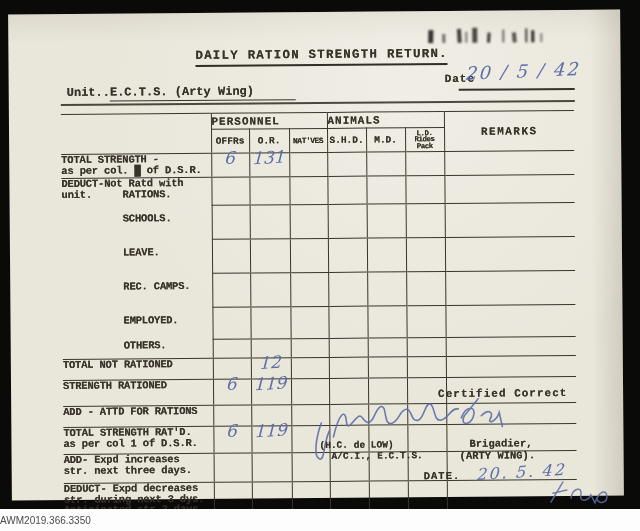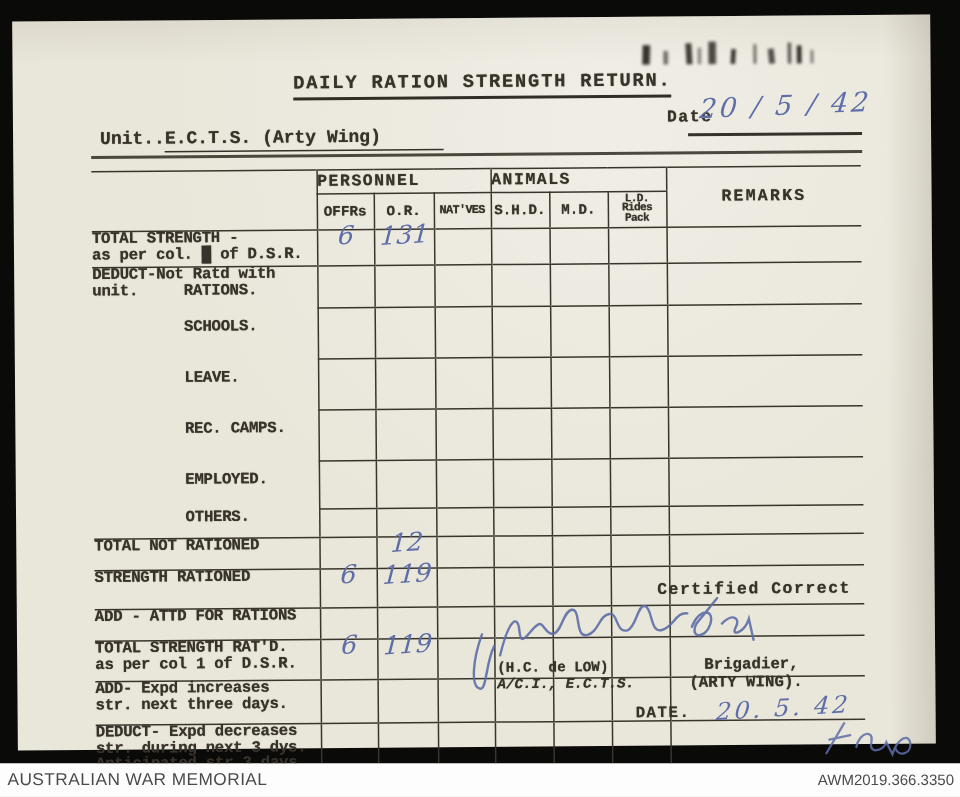--- a/index.html
+++ b/index.html
@@ -50,22 +50,22 @@
   tr.sub td.lbl{padding-top:7px;}
   tr.h-r0 td{height:23px;} tr.h-r1 td{height:27px;} tr.h-r2 td{height:27px;} tr.h-r3 td{height:27px;}
   tr.h-r4 td{height:27px;} tr.h-r5 td{height:25px;} tr.h-r6 td{height:18px;} tr.h-r7 td{height:20px;}
   tr.h-r8 td{height:25px;} tr.h-r9 td{height:20px;} tr.h-r10 td{height:26px;} tr.h-r11 td{height:28px;}
   tr.h-r12 td{height:54px;border-bottom:2.2px solid #332e26;}
   .val{display:block;font-size:17px;line-height:16px;margin-top:-4px;transform:skewX(-7deg) rotate(-3deg);}
 
   .cert{position:absolute;left:0;top:0;width:612px;height:486px;pointer-events:none;}
   .cc{position:absolute;left:427px;top:377px;font-size:11px;letter-spacing:1px;white-space:nowrap;}
   .sig{position:absolute;left:300px;top:383px;}
-  .sig-name{position:absolute;left:320px;top:428px;font-size:9.5px;white-space:nowrap;}
-  .sig-title{position:absolute;left:320px;top:439px;font-size:9.5px;white-space:nowrap;font-style:italic;}
+  .sig-name{position:absolute;left:308px;top:428px;font-size:9.5px;white-space:nowrap;}
+  .sig-title{position:absolute;left:320px;top:439px;font-size:9.5px;white-space:nowrap;}
   .brig{position:absolute;left:458px;top:427px;font-size:10.5px;white-space:nowrap;}
   .wing{position:absolute;left:448px;top:439px;font-size:10.5px;white-space:nowrap;}
   .datel{position:absolute;left:412px;top:459px;font-size:10.5px;letter-spacing:1px;}
   .datev{position:absolute;left:466px;top:452px;font-size:16px;letter-spacing:2px;
          transform:skewX(-8deg) rotate(-3deg);white-space:nowrap;}
   .corner-scrawl{position:absolute;left:533px;top:466px;}
 
   .awm-footer{position:absolute;left:0;top:509px;width:640px;height:22px;background:#fdfdfd;
               display:flex;align-items:center;justify-content:space-between;}
   .awm-footer .fl{padding-left:5px;font-size:11.5px;color:#4b4b4b;letter-spacing:0.3px;}
@@ -289,15 +289,14 @@
           <path d="M6,26 L18,6 M8,17 L22,14"></path>
           <path d="M26,22 c2,-10 12,-12 10,-3 c-2,8 8,6 10,0 l4,8 c4,-12 12,-14 12,-6 c0,6 -8,8 -10,2"></path>
         </g>
       </svg>
     </div>
 
   </div>
 </div>
 
 <div class="awm-footer">
-  <span class="fl">AUSTRALIAN WAR MEMORIAL</span>
   <span class="fr">AWM2019.366.3350</span>
 </div>
 
 </body></html>

